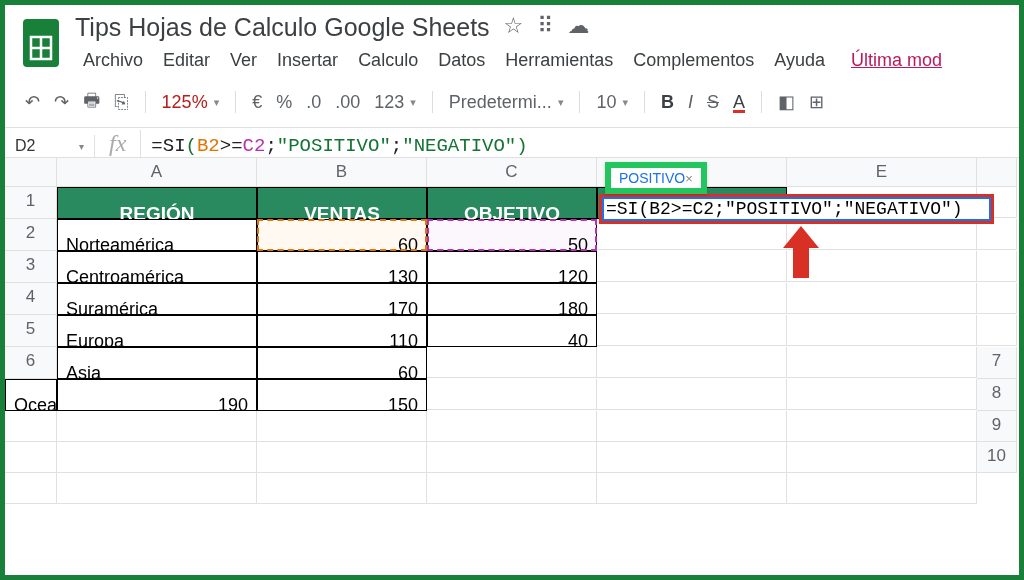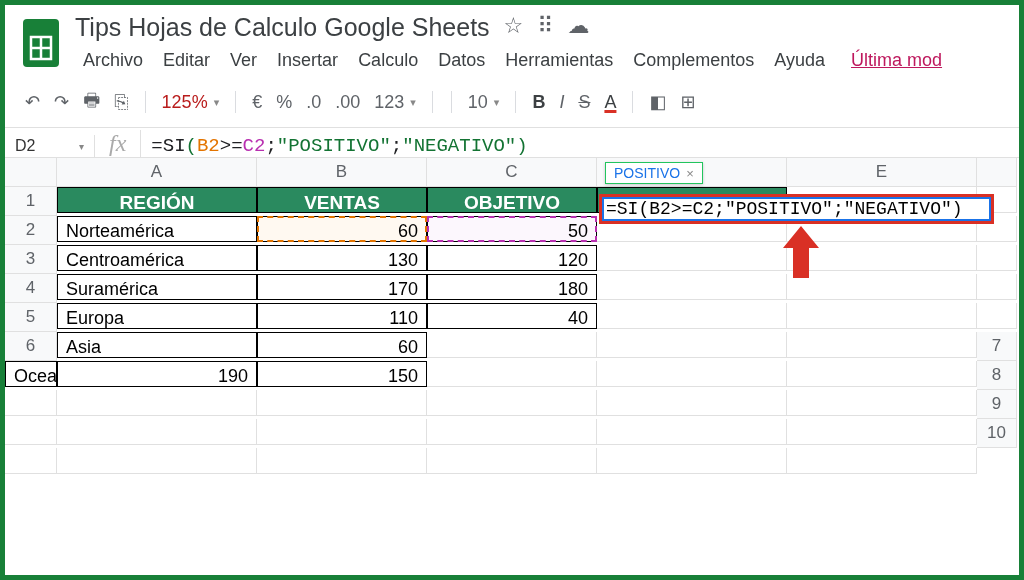--- a/index.html
+++ b/index.html
@@ -149,21 +149,21 @@
     border-bottom: 1px solid #e0e0e0;
     color: #5f6368;
     text-align: center;
     padding: 4px 0;
     font-size: 17px;
   }
   .rowhdr { border-right: 1px solid #e0e0e0; }
   .cell {
     border-right: 1px solid #e0e0e0;
     border-bottom: 1px solid #e0e0e0;
-    padding: 4px 8px;
+    padding: 15px 8px;
     height: 26px;
     position: relative;
     background:#fff;
   }
   .th {
     background: #2a8a5f;
     color: #fff;
     font-weight: bold;
     text-align: center;
     border: 1px solid #000;
@@ -196,29 +196,28 @@
     padding: 2px 4px;
     display:flex;
     align-items:center;
     z-index: 5;
   }
   .tooltip {
     position: absolute;
     left: 600px;
     top: 4px;
     background: #fff;
-    border: 1px solid #22c55e;
+    border: 6px solid #22c55e;
     box-shadow: 0 1px 3px rgba(0,0,0,0.2);
     color: #1a73e8;
     font-size: 14px;
     padding: 2px 8px;
     z-index: 6;
     display:flex;
     align-items:center;
-    gap:6px;
   }
   .tooltip .x { color:#888; font-size:13px;}
   .arrow {
     position: absolute;
     left: 778px;
     top: 68px;
     z-index: 7;
   }
   .arrow svg { width: 36px; height: 52px; }
 </style>
@@ -265,20 +264,21 @@
   <span class="tb">⎘</span>
   <span class="sep"></span>
   <span class="tb dd disabled">125%</span>
   <span class="sep"></span>
   <span class="tb">€</span>
   <span class="tb">%</span>
   <span class="tb">.0</span>
   <span class="tb">.00</span>
   <span class="tb dd">123</span>
   <span class="sep"></span>
+  <span class="tb dd">Predetermi...</span>
   <span class="sep"></span>
   <span class="tb dd">10</span>
   <span class="sep"></span>
   <span class="tb bold">B</span>
   <span class="tb italic">I</span>
   <span class="tb strike">S</span>
   <span class="tb underline-a">A</span>
   <span class="sep"></span>
   <span class="tb">◧</span>
   <span class="tb">⊞</span>

